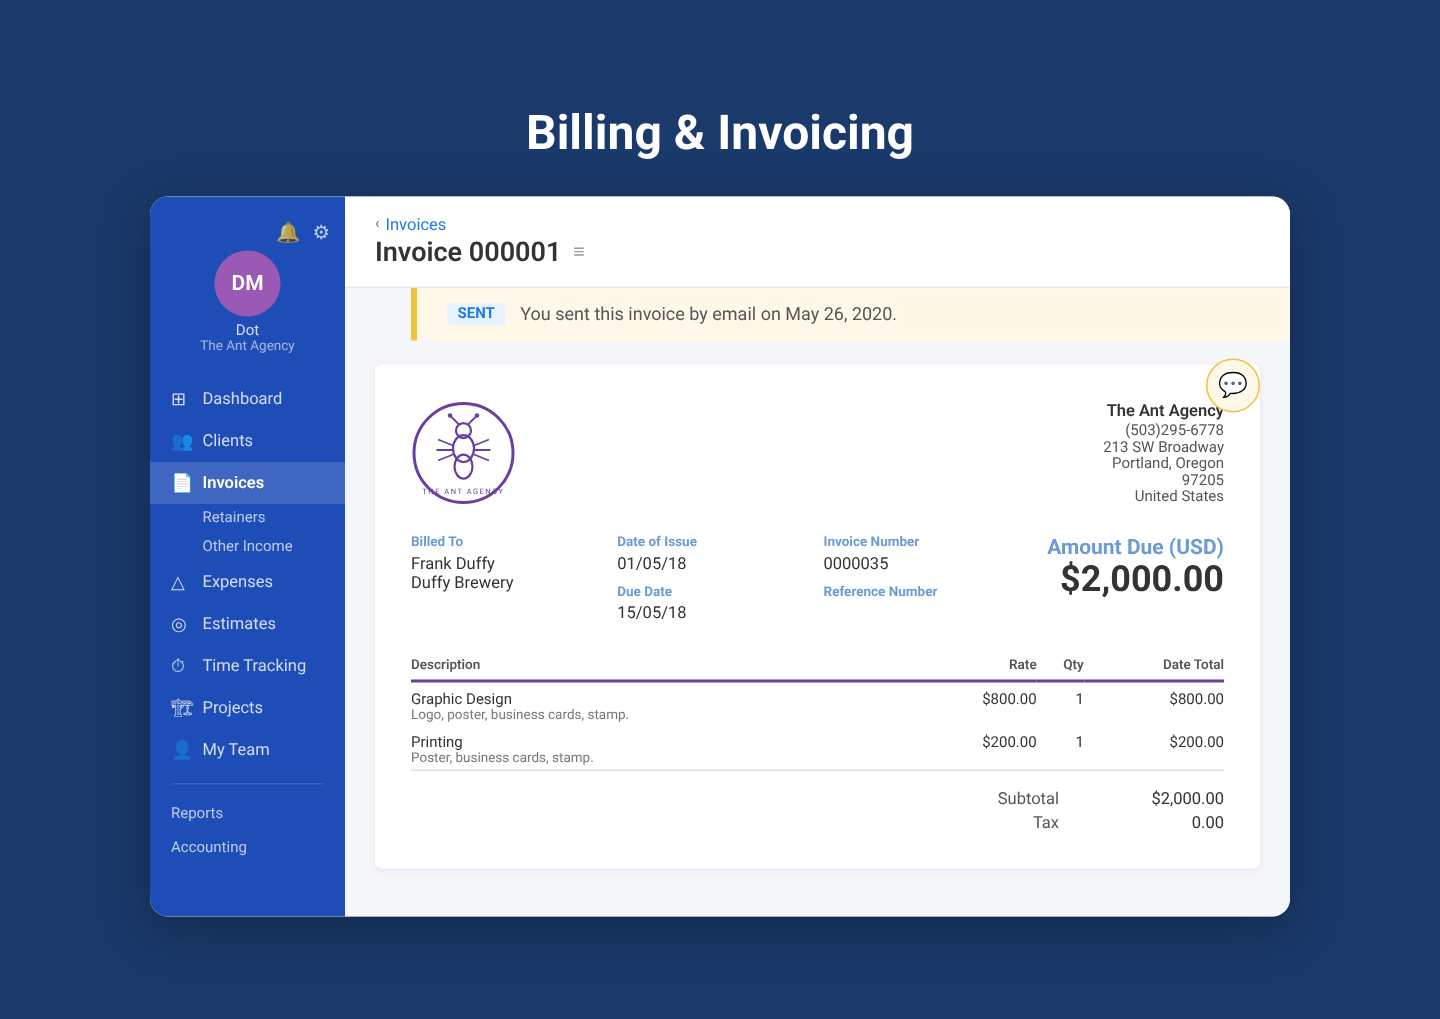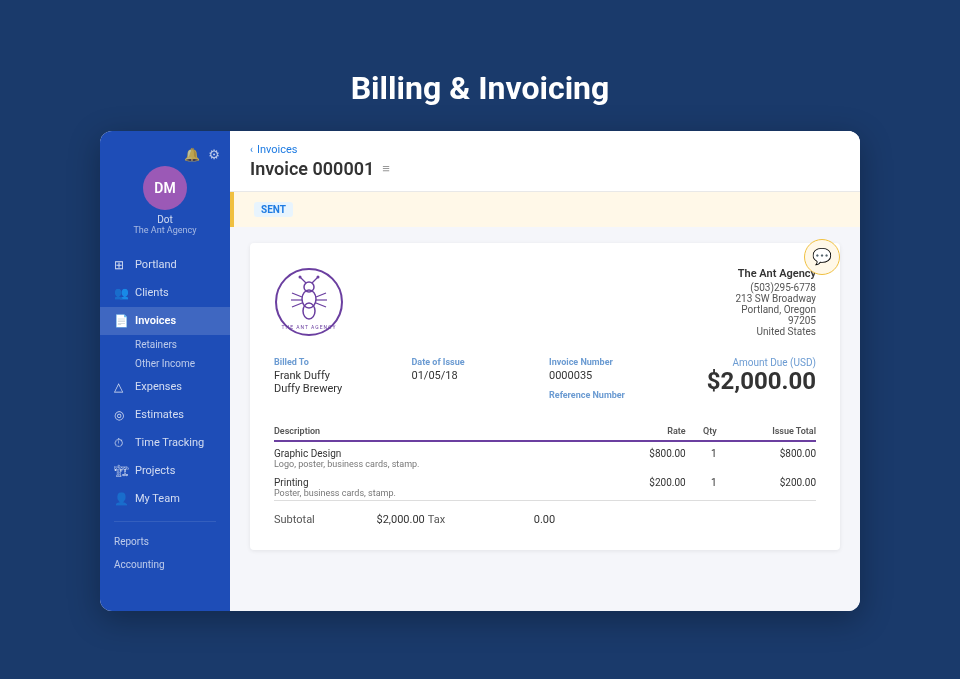--- a/index.html
+++ b/index.html
@@ -200,20 +200,21 @@
     
     .notification-bar {
       background: #fff8e8;
       border-left: 4px solid #f0c040;
       padding: 10px 20px;
       display: flex;
       align-items: center;
       gap: 10px;
       font-size: 12px;
       color: #555;
+      margin-left: 44px;
     }
     .sent-badge {
       background: #e8f4fd;
       color: #1e7be2;
       font-size: 10px;
       font-weight: 700;
       padding: 2px 7px;
       border-radius: 3px;
     }
     
@@ -283,23 +284,23 @@
       text-transform: none;
     }
     .meta-value {
       font-size: 11px;
       color: #333;
     }
     .amount-due-col {
       text-align: right;
     }
     .amount-due-label {
-      font-size: 10px;
+      font-size: 14px;
       color: #6b9bd2;
-      font-weight: 400;
+      font-weight: 700;
     }
     .amount-due-value {
       font-size: 24px;
       font-weight: 700;
       color: #333;
       line-height: 1.1;
     }
     
     .line-items-table {
       width: 100%;
@@ -324,21 +325,21 @@
       padding: 6px 0 2px;
       vertical-align: top;
     }
     .line-items-table td.right { text-align: right; }
     .line-item-desc { font-size: 10px; color: #333; font-weight: 400; }
     .line-item-sub { font-size: 9px; color: #777; }
     .line-items-table tbody tr:last-child td { border-bottom: 1px solid #ddd; }
     
     .totals-section {
       display: flex;
-      flex-direction: row;
+      flex-direction: column;
       align-items: flex-end;
       gap: 3px;
       margin-top: 8px;
     }
     .total-row {
       display: flex;
       gap: 40px;
       font-size: 11px;
       color: #333;
     }
@@ -359,21 +360,21 @@
         <span class="avatar-icon">⚙</span>
       </div>
       <div class="avatar-circle">DM</div>
       <div class="avatar-name">Dot</div>
       <div class="avatar-company">The Ant Agency</div>
     </div>
 
     <div class="sidebar-nav">
       <div class="sidebar-item">
         <span class="icon">⊞</span>
-        <span>Portland</span>
+        <span>Dashboard</span>
       </div>
       <div class="sidebar-item">
         <span class="icon">👥</span>
         <span>Clients</span>
       </div>
       <div class="sidebar-item active">
         <span class="icon">📄</span>
         <span>Invoices</span>
       </div>
       <div class="sidebar-sub">
@@ -418,20 +419,21 @@
         </div>
         <div class="invoice-title-row">
           <span class="invoice-title">Invoice 000001</span>
           <span class="filter-icon">≡</span>
         </div>
       </div>
     </div>
 
     <div class="notification-bar">
       <span class="sent-badge">SENT</span>
+      <span>You sent this invoice by email on May 26, 2020.</span>
     </div>
 
     <div class="invoice-scroll-area">
       <div class="chat-bubble-btn">💬</div>
 
       <div class="invoice-paper">
 
         <div class="invoice-header">
 
           <svg class="company-logo" viewBox="0 0 70 70">
@@ -468,41 +470,45 @@
 
         <div class="invoice-meta">
           <div>
             <div class="meta-label">Billed To</div>
             <div class="meta-value">Frank Duffy</div>
             <div class="meta-value">Duffy Brewery</div>
           </div>
           <div>
             <div class="meta-label">Date of Issue</div>
             <div class="meta-value">01/05/18</div>
+            <div style="margin-top:8px">
+              <div class="meta-label">Due Date</div>
+              <div class="meta-value">15/05/18</div>
+            </div>
           </div>
           <div>
             <div class="meta-label">Invoice Number</div>
             <div class="meta-value">0000035</div>
             <div style="margin-top:8px">
               <div class="meta-label">Reference Number</div>
             </div>
           </div>
           <div class="amount-due-col">
             <div class="amount-due-label">Amount Due (USD)</div>
             <div class="amount-due-value">$2,000.00</div>
           </div>
         </div>
 
         <table class="line-items-table">
           <thead>
             <tr>
               <th>Description</th>
               <th class="right">Rate</th>
               <th class="right">Qty</th>
-              <th class="right">Issue Total</th>
+              <th class="right">Date Total</th>
             </tr>
           </thead>
           <tbody>
             <tr>
               <td>
                 <div class="line-item-desc">Graphic Design</div>
                 <div class="line-item-sub">Logo, poster, business cards, stamp.</div>
               </td>
               <td class="right">$800.00</td>
               <td class="right">1</td>

